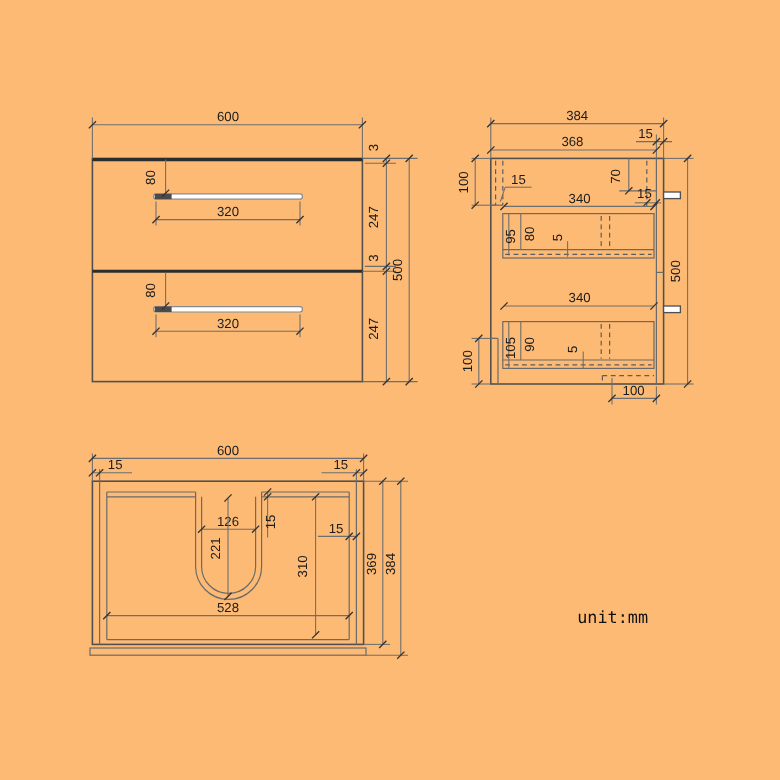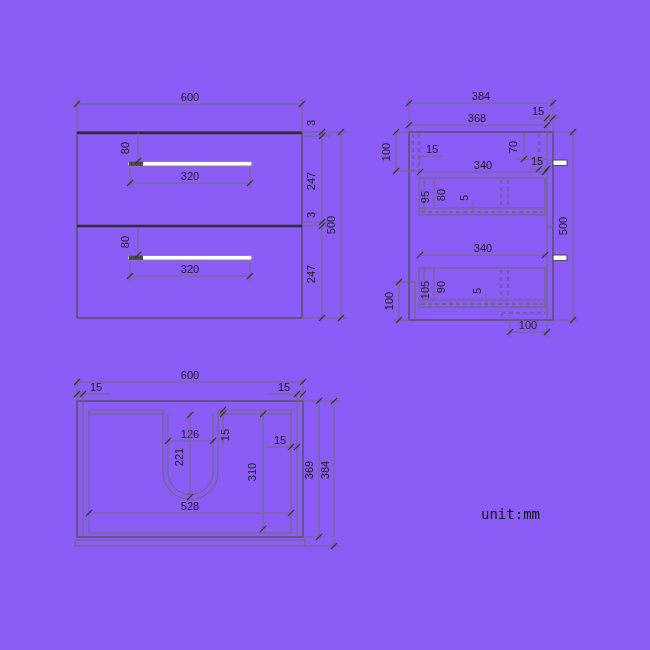--- a/index.html
+++ b/index.html
@@ -1,16 +1,16 @@
 <!DOCTYPE html>
 <html><head>
 <meta charset="utf-8">
 <style>
   html,body{margin:0;padding:0;background:#ffffff;}
-  #canvas{position:relative;width:650px;height:650px;background:#8b5cf6;overflow:hidden;
+  #canvas{position:relative;width:650px;height:650px;background:#fdba74;overflow:hidden;
           font-family:"Liberation Sans",sans-serif;}
   svg{position:absolute;left:0;top:0;}
   svg text{font-family:"Liberation Sans",sans-serif;font-size:11px;fill:#1c1c1c;}
   svg text.mono{font-family:"DejaVu Sans Mono",monospace;font-size:14px;fill:#111;}
   .ln{stroke:#4f4f4f;stroke-width:1.3;fill:none;}
   .ln2{stroke:#6a6a6a;stroke-width:1;fill:none;}
   .thick{stroke:#2d2d2d;stroke-width:2.6;fill:none;}
   .dim{stroke:#6e6e6e;stroke-width:0.9;fill:none;}
   .tk{stroke:#333;stroke-width:1.1;fill:none;}
   .dash{stroke:#5d5d5d;stroke-width:1;fill:none;stroke-dasharray:4 3;}

